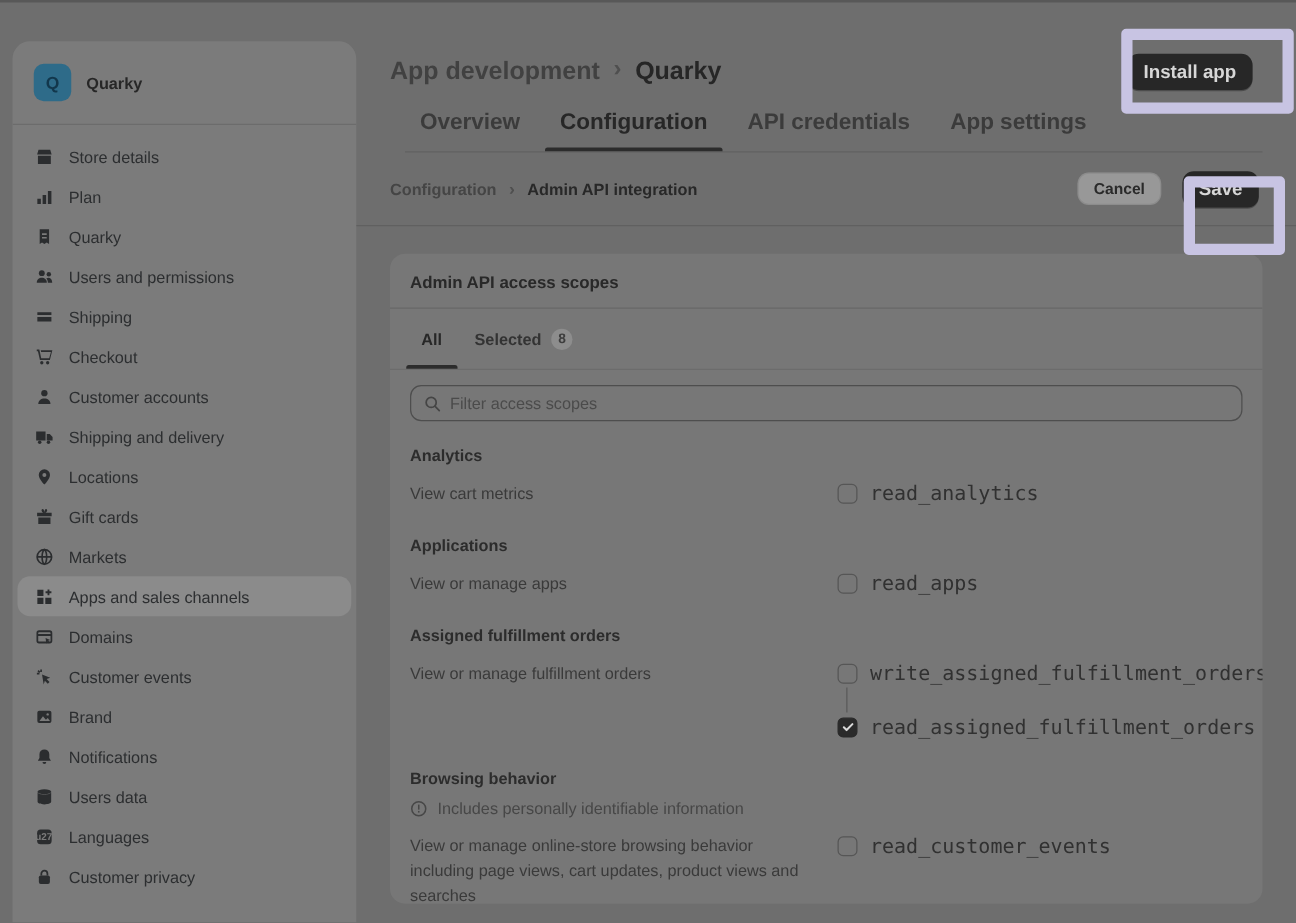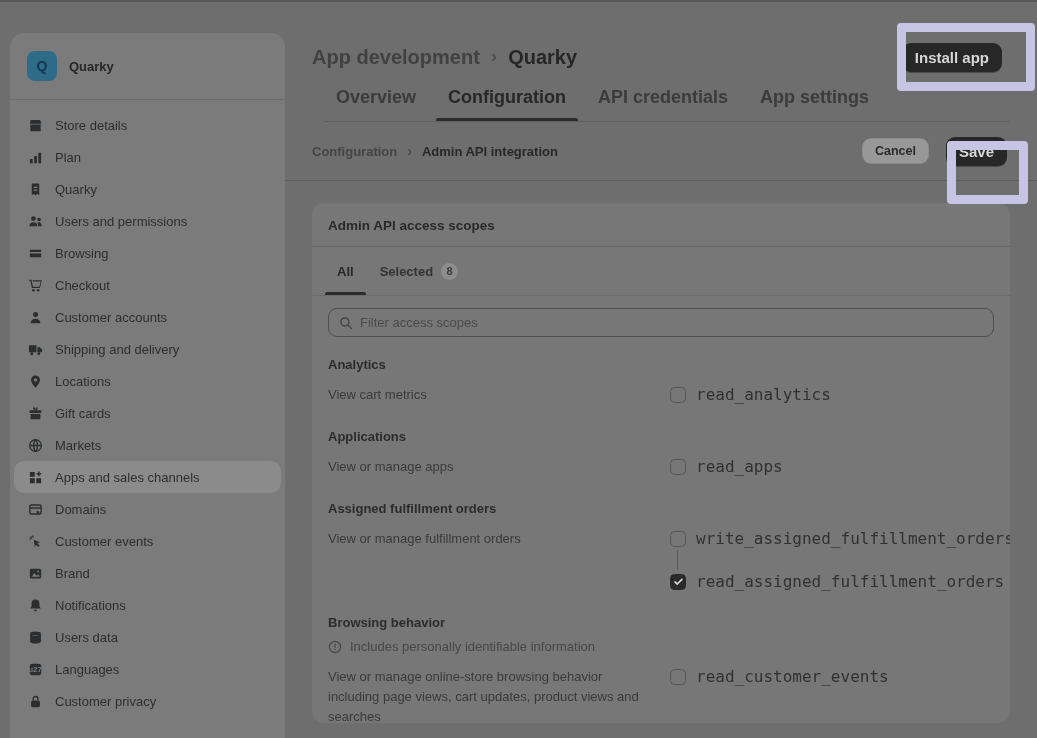--- a/index.html
+++ b/index.html
@@ -239,21 +239,21 @@
           </svg>
         </span>
         <span class="lbl">Users and permissions</span>
       </div>
     <div class="sb-item">
         <span class="ico">
           <svg>
             <use href="#i-payments"></use>
           </svg>
         </span>
-        <span class="lbl">Browsing</span>
+        <span class="lbl">Shipping</span>
       </div>
     <div class="sb-item">
         <span class="ico">
           <svg>
             <use href="#i-cart"></use>
           </svg>
         </span>
         <span class="lbl">Checkout</span>
       </div>
     <div class="sb-item">

